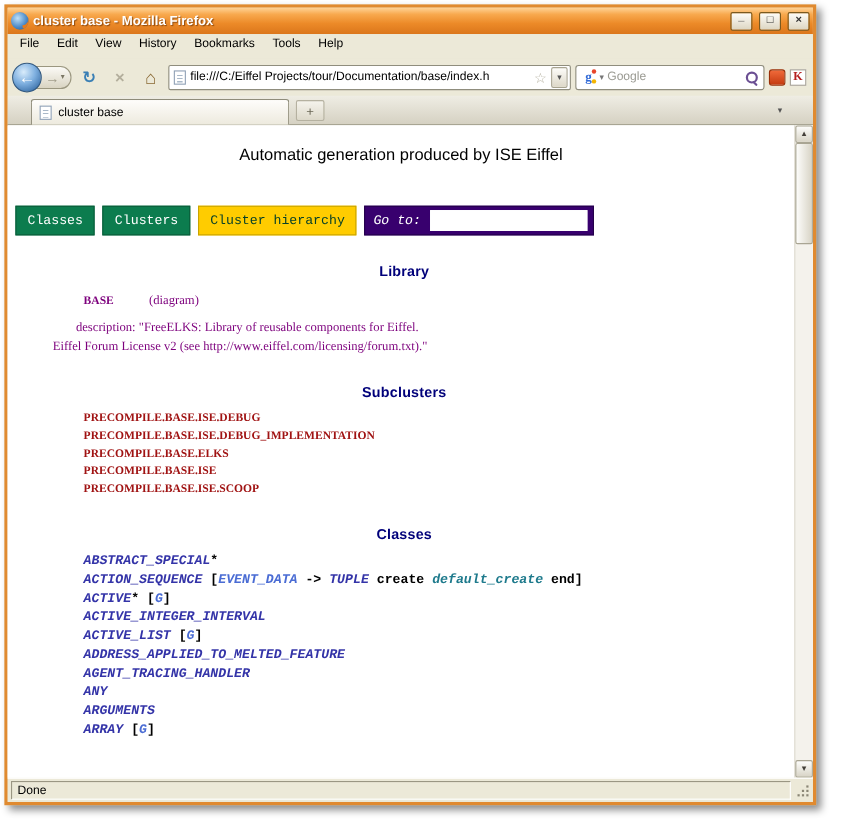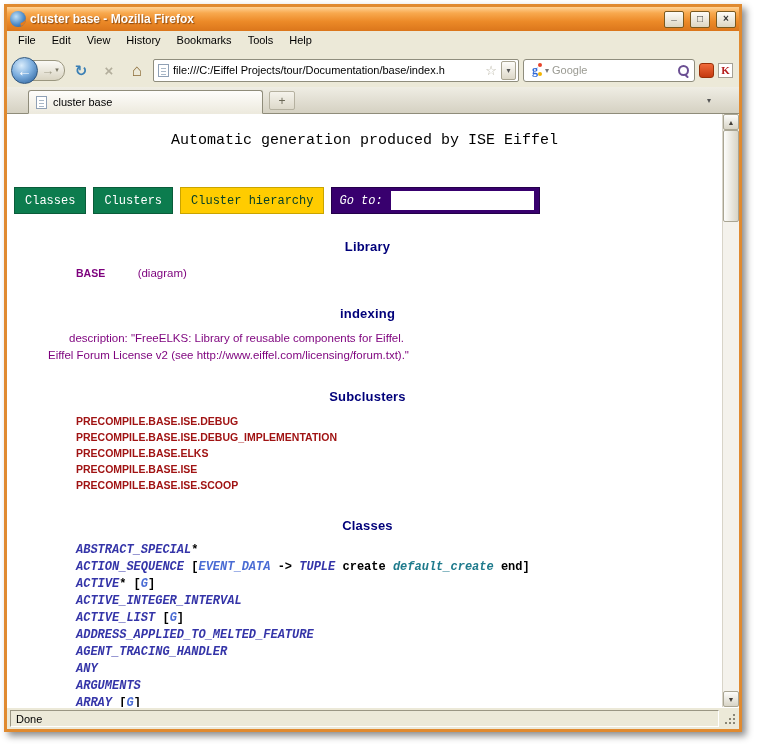--- a/index.html
+++ b/index.html
@@ -109,35 +109,35 @@
   
   .statusbar { height:22px; flex:0 0 22px; background:#ece9d8; border-top:1px solid #fff;
                display:flex; align-items:center; padding:2px 2px 2px 3px; gap:3px; }
   .status-panel { flex:1; height:17px; display:flex; align-items:center; padding:0 5px; font-size:11px; color:#000;
                   border:1px solid; border-color:#9a9683 #fff #fff #9a9683; }
   .grip { width:15px; height:15px; position:relative; }
   .grip::before { content:""; position:absolute; right:2px; bottom:2px; width:2px; height:2px; background:#8a8675;
                   box-shadow:-4px 0 0 #8a8675, -8px 0 0 #8a8675, 0 -4px 0 #8a8675, -4px -4px 0 #8a8675, 0 -8px 0 #8a8675; }
 
   
-  .page-header { text-align:center; font-family:Liberation Mono, monospace; font-size:15px; color:#000;
+  .page-header { text-align:center; font-family:Liberation Sans, sans-serif; font-size:15px; color:#000;
                  margin-top:8px; }
   .btn-row { display:flex; align-items:stretch; gap:7px; margin:38px 0 0 7px; }
   .btn { font-family:"Liberation Mono","DejaVu Sans Mono",monospace; font-size:12px; height:27px;
          display:flex; align-items:center; padding:0 10px; white-space:nowrap; }
   .btn-green { background:#0c7c4e; color:#fff; border:1px solid #0a5c3a; }
   .btn-gold  { background:#ffcc00; color:#064028; border:1px solid #c9a400; }
   .goto { background:#38006e; height:27px; display:flex; align-items:center; gap:8px; padding:0 5px 0 7px;
           border:1px solid #24004a; }
   .goto-label { color:#fff; font-family:"Liberation Mono","DejaVu Sans Mono",monospace; font-size:12px;font-style:italic; }
   .goto-input { width:143px; height:19px; border:1px solid #fff; outline:none; font-size:11px; padding:0 2px;
                 background:#fff; }
 
   .section-heading { font-size:13px; font-weight:bold; color:#00007a; margin:25px 0 0 6px; letter-spacing:.2px;text-align:center; }
-  .mono { font-family:Liberation Sans, sans-serif; }
+  .mono { font-family:Liberation Serif, serif; }
 
   .lib-line { margin:9px 0 0 69px; }
   .lib-name { font-size:10.5px; font-weight:bold; color:#7d007d; }
   .lib-diagram { font-size:11.5px; color:#7d007d; margin-left:28px; }
 
   .idx-line1 { margin:9px 0 0 62px; font-size:11.5px; color:#7d007d; line-height:17px; white-space:pre; }
   .idx-line2 { margin:0 0 0 41px; font-size:11.5px; color:#7d007d; line-height:17px; white-space:pre; }
 
   .subclusters { margin:9px 0 0 69px; }
   .sub-item { font-size:10.5px; font-weight:bold; color:#a01313; line-height:16px; white-space:nowrap; }
@@ -247,21 +247,20 @@
             <input class="goto-input" value="" style="">
           </span>
         </div>
 
         <div class="section-heading">Library</div>
         <div class="lib-line mono">
           <span class="lib-name">BASE</span>
           <span class="lib-diagram">(diagram)</span>
         </div>
 
-        <div class="section-heading">indexing</div>
         <div class="idx-line1 mono">description: "FreeELKS: Library of reusable components for Eiffel.</div>
         <div class="idx-line2 mono">Eiffel Forum License v2 (see http://www.eiffel.com/licensing/forum.txt)."</div>
 
         <div class="section-heading">Subclusters</div>
         <div class="subclusters mono">
             <div class="sub-item">PRECOMPILE.BASE.ISE.DEBUG</div>
             <div class="sub-item">PRECOMPILE.BASE.ISE.DEBUG_IMPLEMENTATION</div>
             <div class="sub-item">PRECOMPILE.BASE.ELKS</div>
             <div class="sub-item">PRECOMPILE.BASE.ISE</div>
             <div class="sub-item">PRECOMPILE.BASE.ISE.SCOOP</div>

